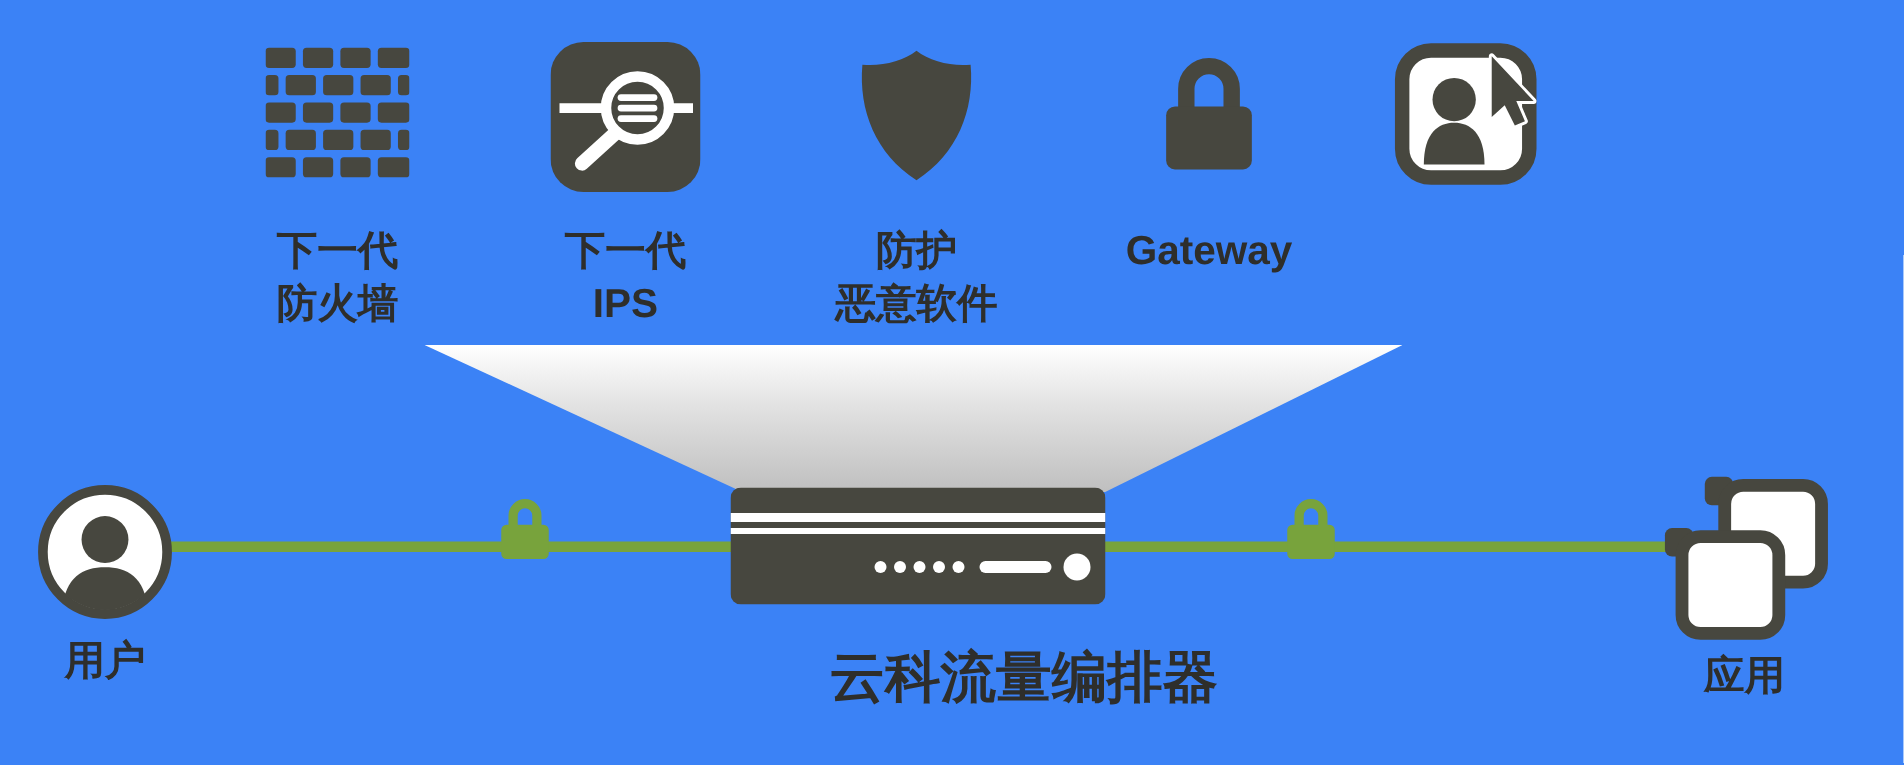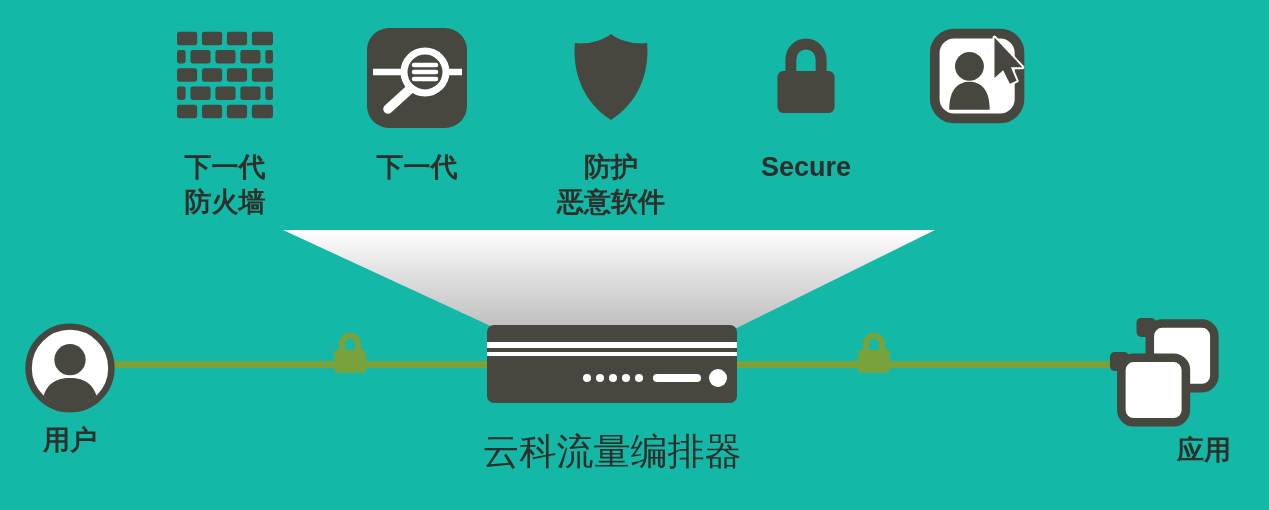--- a/index.html
+++ b/index.html
@@ -1,33 +1,33 @@
 <!DOCTYPE html>
 <html><head>
 <meta charset="utf-8">
 <style>
   * { margin:0; padding:0; box-sizing:border-box; }
   html,body { background:#ffffff; }
   .canvas {
-    position:relative; width:1269px; height:510px; background:#14b8a6;
+    position:relative; width:1269px; height:510px; background:#3b82f6;
     overflow:hidden;
     font-family:"Liberation Sans","DejaVu Sans",sans-serif;
   }
   .abs { position:absolute; }
   .svc-label {
     font-weight:bold; color:#2e2e2b; text-align:center;
     font-size:27px; line-height:1.28;
   }
   .svc-label span { display:block; }
   .node-label {
     font-weight:bold; color:#2e2e2b; text-align:center;
     font-size:27px; line-height:1.2;
   }
   .orchestrator-label {
-    font-weight:normal; color:#2e2e2b; text-align:center;
+    font-weight:bold; color:#2e2e2b; text-align:right;
     font-size:37px; line-height:1.2;
   }
   .funnel {
     left:283px; top:230px; width:652px; height:98px;
     background:linear-gradient(to bottom, #ffffff 0%, #e3e3e3 40%, #bfbfbf 100%);
     clip-path:polygon(0% 0%, 100% 0%, 69.6% 100%, 32.5% 100%);
   }
   .flow-line { left:60px; top:361px; width:1120px; height:7px; background:#78a33c; }
   svg { display:block; }
 </style>
@@ -82,40 +82,41 @@
       <g stroke="#ffffff" stroke-width="4.5" stroke-linecap="round">
         <line x1="47" y1="37" x2="69" y2="37"></line>
         <line x1="47" y1="44" x2="69" y2="44"></line>
         <line x1="47" y1="51" x2="69" y2="51"></line>
       </g>
       <line x1="43" y1="61" x2="21" y2="81" stroke="#ffffff" stroke-width="9.5" stroke-linecap="round"></line>
     </svg>
   </div>
   <div class="abs svc-label" style="left:317px; top:150px; width:200px;">
     <span>下一代</span>
+      <span>IPS</span>
   </div>
 
   <div class="abs" style="left:567px; top:24px;">
     <svg width="88" height="106" viewBox="0 0 100 100">
       <path d="M50 1 C60 9 77 13 91 11.5 C94 46 81 79 50 99 C19 79 6 46 9 11.5 C23 13 40 9 50 1 Z" fill="#47473f"></path>
     </svg>
   </div>
   <div class="abs svc-label" style="left:511px; top:150px; width:200px;">
     <span>防护</span>
       <span>恶意软件</span>
   </div>
 
   <div class="abs" style="left:764px; top:26px;">
     <svg width="84" height="100" viewBox="0 0 100 100">
       <path d="M32 46 V30 a18 18 0 0 1 36 0 V46" fill="none" stroke="#47473f" stroke-width="13"></path>
       <rect x="16" y="44" width="68" height="50" rx="7" fill="#47473f"></rect>
     </svg>
   </div>
   <div class="abs svc-label" style="left:706px; top:150px; width:200px;">
-      <span>Secure</span>
+      <span>Gateway</span>
   </div>
 
   <div class="abs" style="left:929px; top:26px;">
     <svg width="104" height="100" viewBox="0 0 108 100">
       <rect x="6" y="6" width="88" height="88" rx="20" fill="#ffffff" stroke="#47473f" stroke-width="10"></rect>
       <circle cx="42" cy="40" r="15" fill="#47473f"></circle>
       <path d="M21 85 C21 63 31 56 42 56 C53 56 63 63 63 85 Z" fill="#47473f"></path>
       <path d="M68 10 L68 52 L77 44 L84 58 L91 55 L85 41 L97 41 Z" fill="#47473f" stroke="#ffffff" stroke-width="4" stroke-linejoin="round" style="paint-order:stroke"></path>
     </svg>
   </div>
@@ -173,15 +174,15 @@
   <div class="abs" style="left:1106px; top:316px;">
     <svg width="118" height="112" viewBox="0 0 120 118">
 
       <rect x="30" y="2" width="20" height="20" rx="5" fill="#47473f"></rect>
       <rect x="44" y="8" width="68" height="68" rx="13" fill="#ffffff" stroke="#47473f" stroke-width="9"></rect>
 
       <rect x="2" y="38" width="20" height="20" rx="5" fill="#47473f"></rect>
       <rect x="14" y="44" width="68" height="68" rx="13" fill="#ffffff" stroke="#47473f" stroke-width="9"></rect>
     </svg>
   </div>
-  <div class="abs node-label" style="left:1144px; top:434px; width:120px;">应用</div>
+  <div class="abs node-label" style="left:1103px; top:434px; width:120px;">应用</div>
 
 </div>
 
 </body></html>

